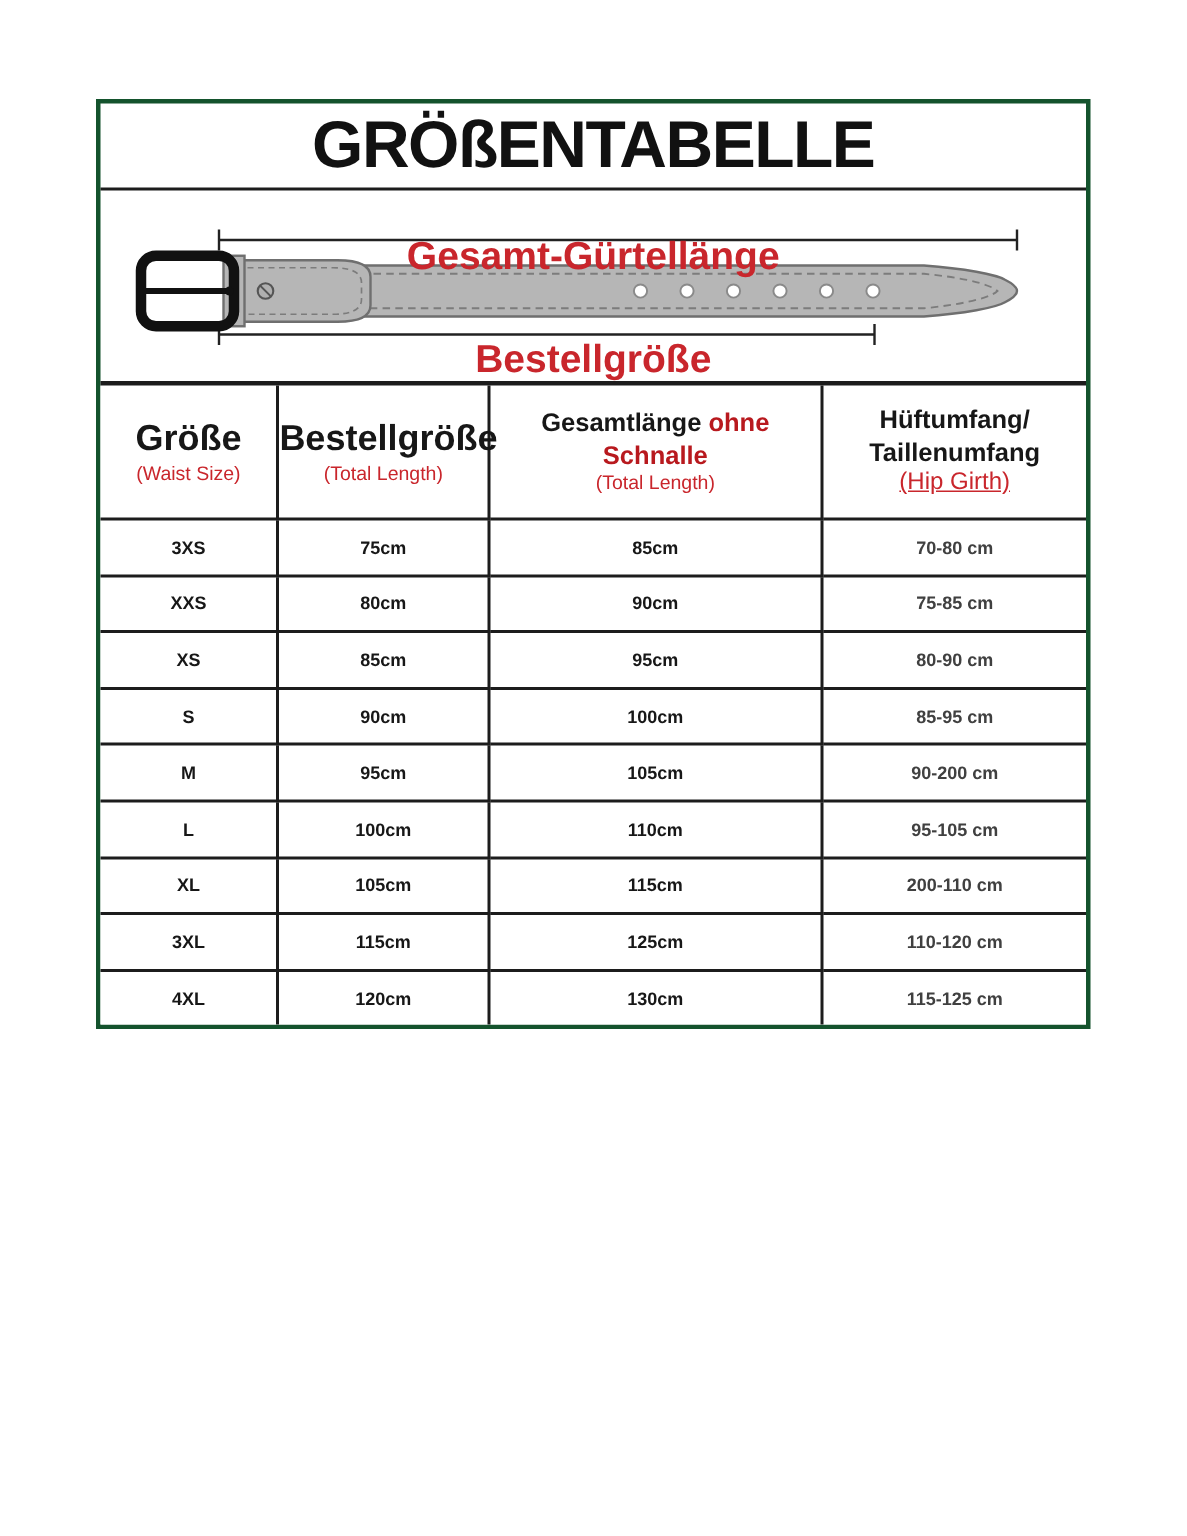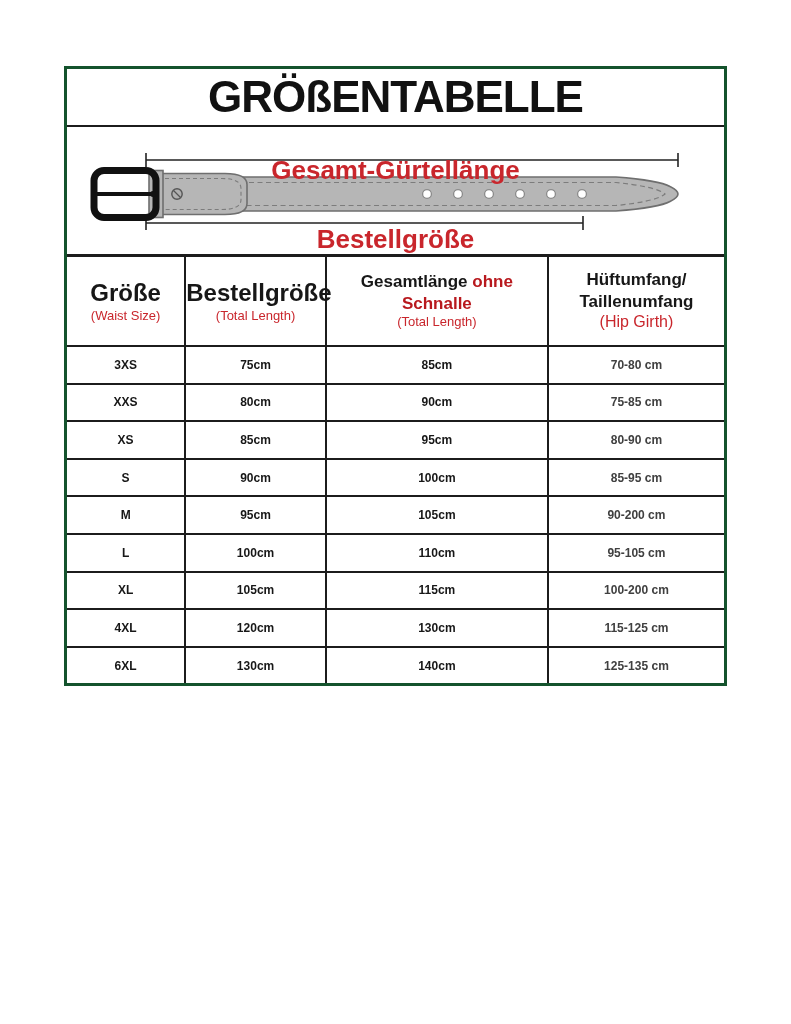--- a/index.html
+++ b/index.html
@@ -94,21 +94,21 @@
     color: #171717;
     line-height: 1.25;
   }
   .h-main.small { font-size: 17px; }
   .h-sub {
     font-size: 13px;
     font-weight: 400;
     color: #c9262c;
     line-height: 1.3;
   }
-  .h-sub.small { font-size: 16px; }
+  .h-sub.small { font-size: 16px; text-decoration: underline; }
   .red-accent { color: #b8191e; }
 </style>
 </head>
 <body>
 
 <div class="canvas">
   <div class="frame">
 
     <div class="title-section">
       <h1 class="page-title">GRÖßENTABELLE</h1>
@@ -226,31 +226,31 @@
           <tr>
             <td>L</td>
             <td>100cm</td>
             <td>110cm</td>
             <td class="dark-red">95-105 cm</td>
           </tr>
           <tr>
             <td>XL</td>
             <td>105cm</td>
             <td>115cm</td>
-            <td class="dark-red">100-200 cm</td>
+            <td class="dark-red">200-110 cm</td>
+          </tr>
+          <tr>
+            <td>3XL</td>
+            <td>115cm</td>
+            <td>125cm</td>
+            <td class="dark-red">110-120 cm</td>
           </tr>
           <tr>
             <td>4XL</td>
             <td>120cm</td>
             <td>130cm</td>
             <td class="dark-red">115-125 cm</td>
           </tr>
-          <tr>
-            <td>6XL</td>
-            <td>130cm</td>
-            <td>140cm</td>
-            <td class="dark-red">125-135 cm</td>
-          </tr>
         </tbody>
     </table>
 
   </div>
 </div>
 
 </body></html>

